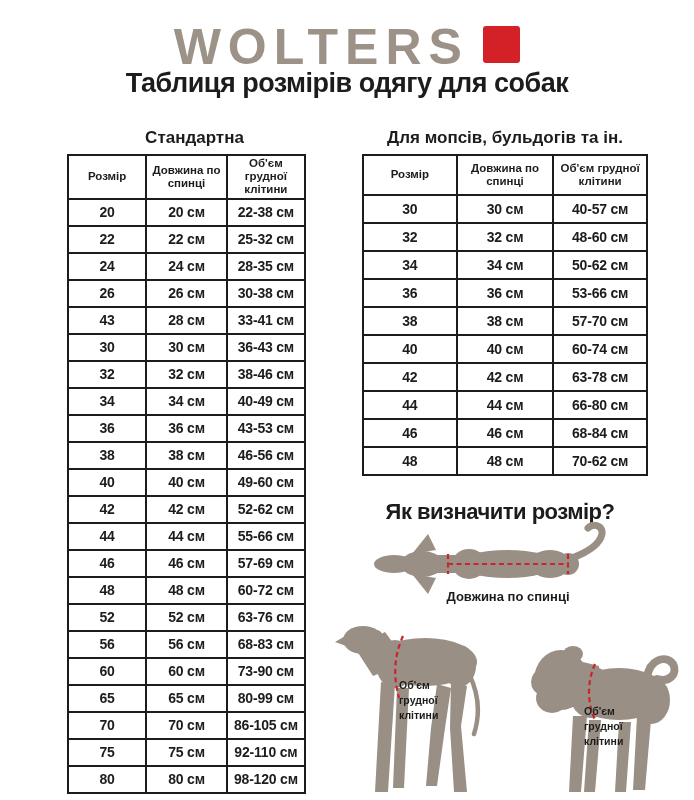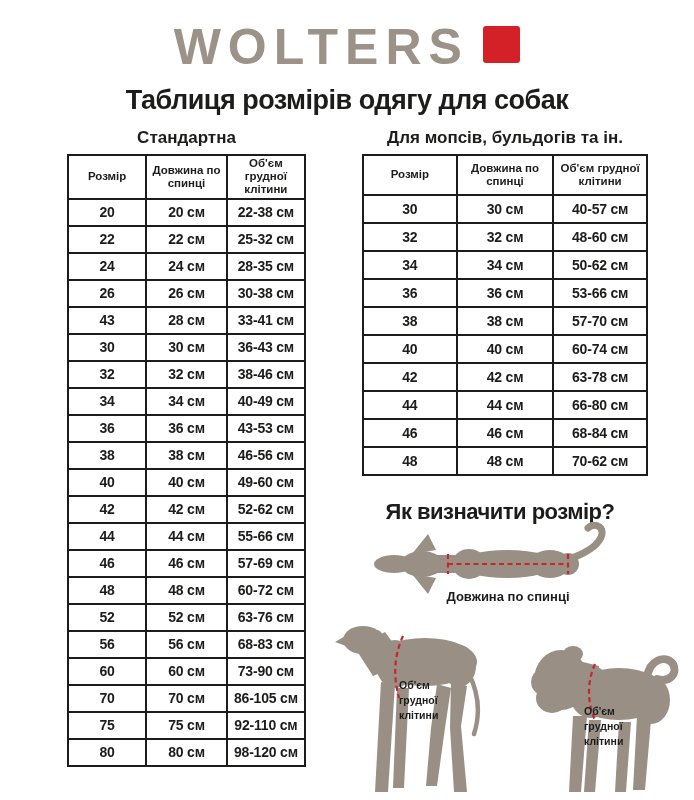--- a/index.html
+++ b/index.html
@@ -11,24 +11,24 @@
   body{font-family:"Liberation Sans","DejaVu Sans",sans-serif;color:var(--text);}
   .page{position:relative;width:694px;height:800px;background:#fff;overflow:hidden;}
 
   .logo-row{position:absolute;left:0;top:18px;width:694px;text-align:center;white-space:nowrap;}
   .logo-text{display:inline-block;vertical-align:middle;font-size:50px;font-weight:700;
     letter-spacing:7px;color:var(--logo_gray);}
   .logo-square{display:inline-block;vertical-align:middle;width:37px;height:37px;margin-left:10px;
     margin-top:-6px;background:var(--accent_red);border-radius:3px;}
 
   .page-title{position:absolute;left:0;top:68px;width:694px;text-align:center;
-    font-size:27px;font-weight:700;letter-spacing:-0.5px;color:var(--text);margin-top:17px;}
+    font-size:27px;font-weight:700;letter-spacing:-0.5px;color:var(--text);}
 
   .tbl-title{position:absolute;font-size:17px;font-weight:700;text-align:center;color:var(--text);}
-  #std-title{left:67px;top:128px;width:239px;}
+  #std-title{left:75px;top:128px;width:239px;}
   #pug-title{left:362px;top:128px;width:286px;}
 
   table.size{border-collapse:collapse;table-layout:fixed;position:absolute;background:#fff;}
   #std-table{left:67px;top:154px;width:239px;}
   #pug-table{left:362px;top:154px;width:286px;}
   table.size th,table.size td{border:2px solid var(--border);text-align:center;vertical-align:middle;
     font-weight:700;color:var(--text);}
   table.size th{height:40px;font-size:11.5px;line-height:1.15;padding:1px 2px;}
   #std-table td{height:27px;font-size:14px;letter-spacing:-0.2px;}
   #pug-table td{height:28px;font-size:14px;letter-spacing:-0.2px;}
@@ -159,20 +159,25 @@
         </tr>
         <tr>
           <td>56</td>
           <td>56 см</td>
           <td>68-83 см</td>
         </tr>
         <tr>
           <td>60</td>
           <td>60 см</td>
           <td>73-90 см</td>
+        </tr>
+        <tr>
+          <td>65</td>
+          <td>65 см</td>
+          <td>80-99 см</td>
         </tr>
         <tr>
           <td>70</td>
           <td>70 см</td>
           <td>86-105 см</td>
         </tr>
         <tr>
           <td>75</td>
           <td>75 см</td>
           <td>92-110 см</td>

